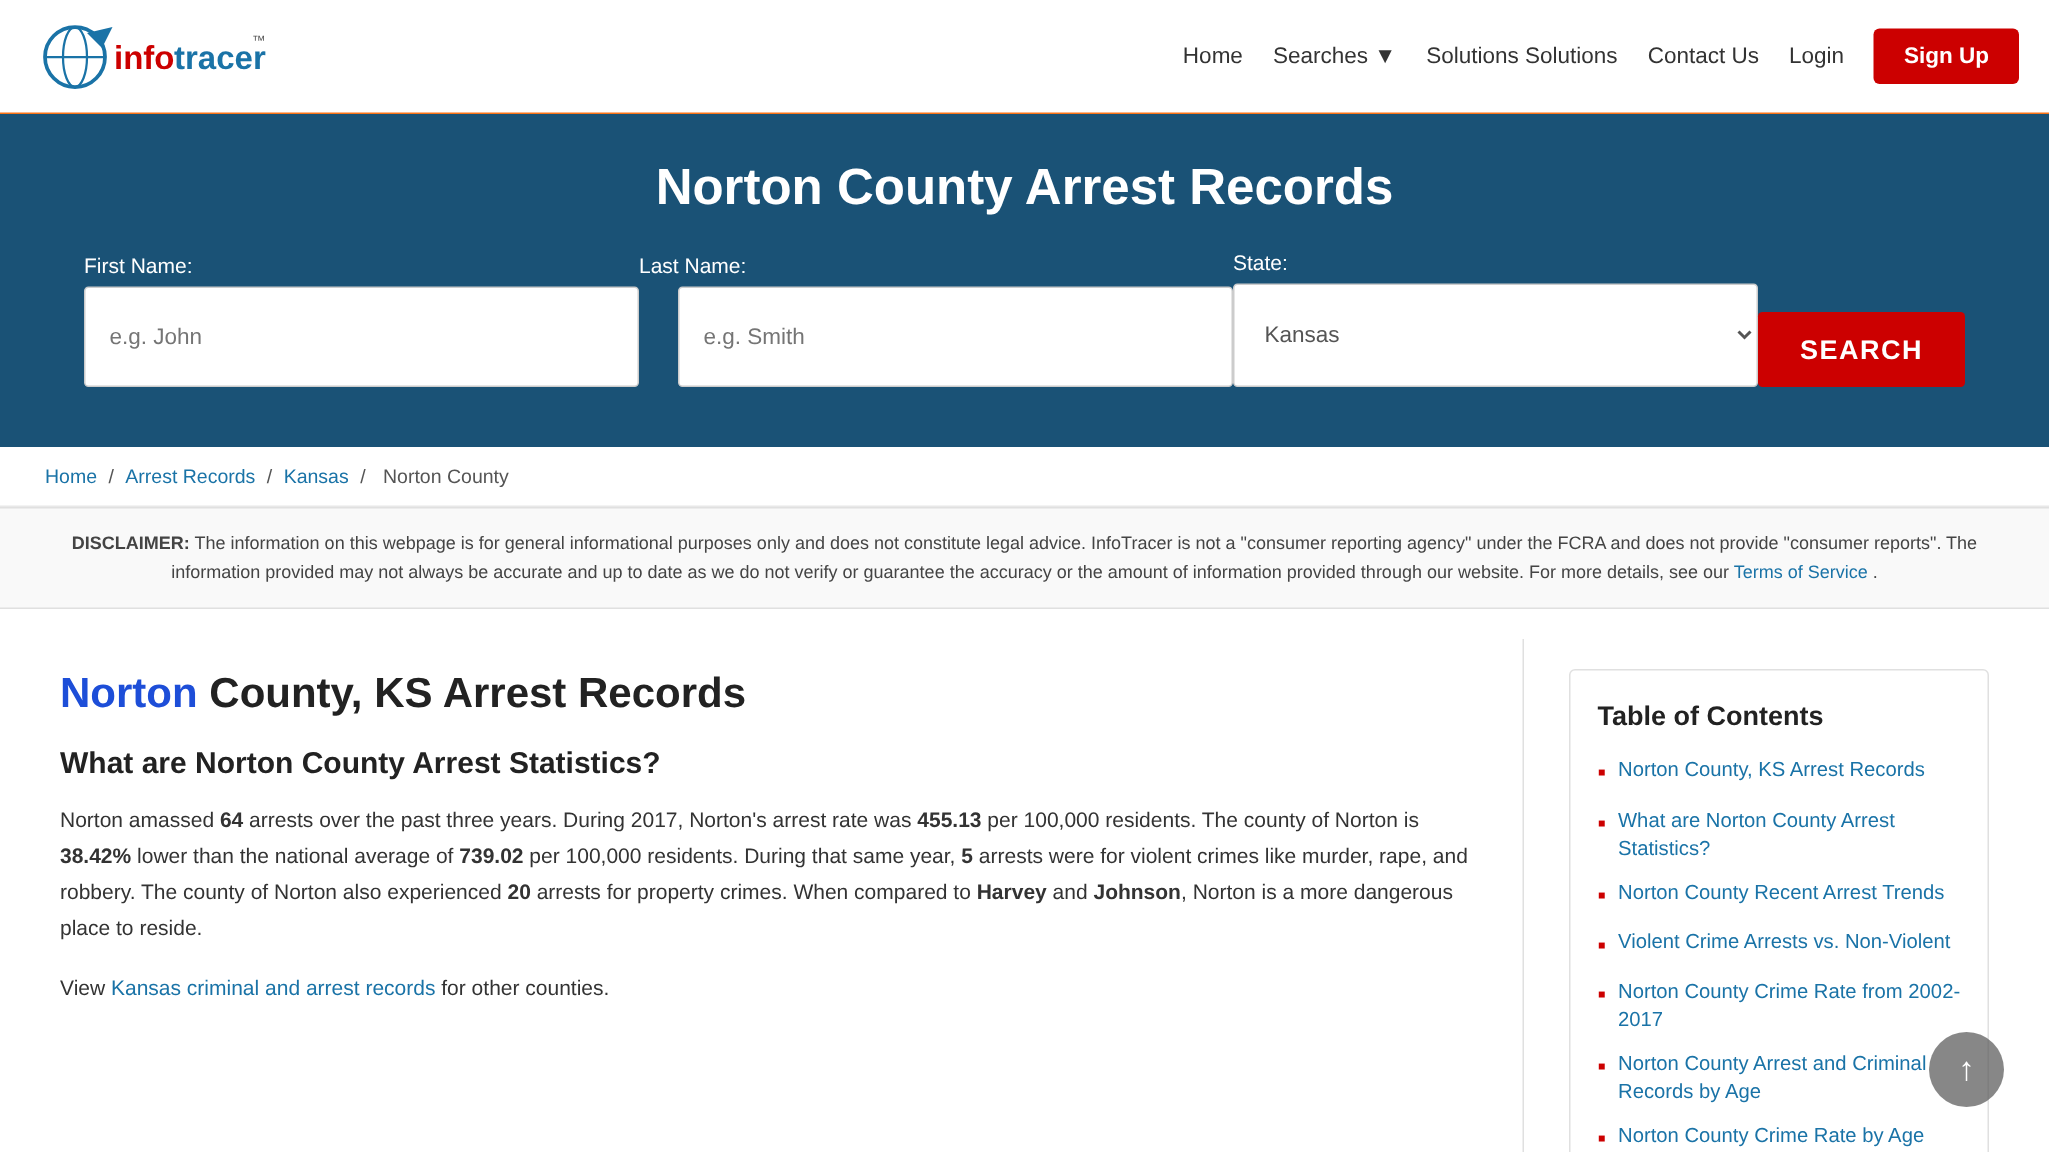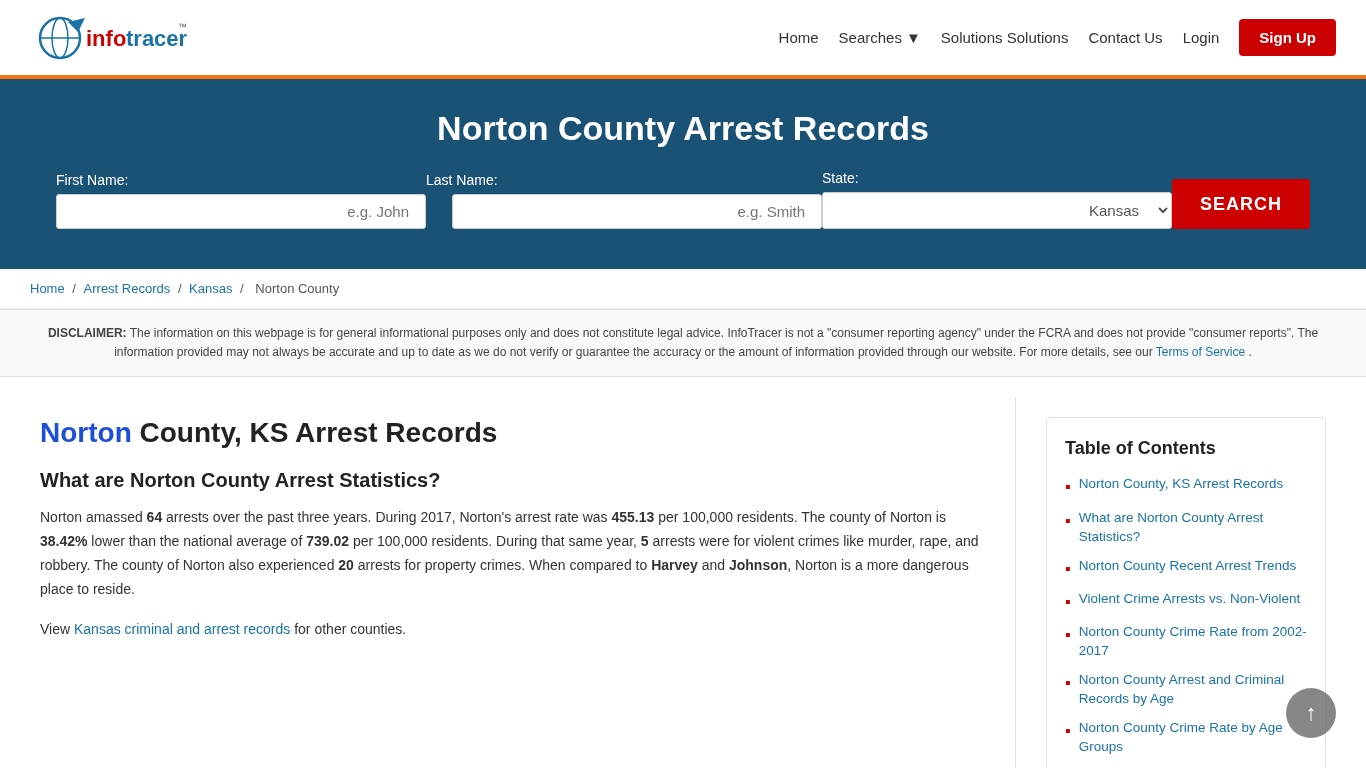--- a/index.html
+++ b/index.html
@@ -3,22 +3,22 @@
   <meta charset="utf-8">
   <style>
     * { margin: 0; padding: 0; box-sizing: border-box; }
     body { font-family: Arial, sans-serif; font-size: 14px; color: #333; background: #fff; }
 
     
     .header {
       display: flex;
       align-items: center;
       justify-content: space-between;
-      padding: 10px 30px;
-      border-bottom: 4px solid #f97316;
+      padding: 10px 20px;
+      border-bottom: 1px solid #f97316;
       background: #fff;
     }
     .logo-area {
       display: flex;
       align-items: center;
     }
     .nav {
       display: flex;
       align-items: center;
       gap: 20px;
@@ -71,28 +71,27 @@
       flex-direction: column;
       align-items: flex-start;
     }
     .form-group label {
       color: #fff;
       font-size: 14px;
       margin-bottom: 6px;
       font-weight: 500;
     }
     .form-group input, .form-group select {
-      padding: 8px 16px;
+      padding: 24px 16px;
       font-size: 15px;
       border: 1px solid #ccc;
       border-radius: 3px;
       outline: none;
       background: #fff;
       color: #555;
-      text-align: right;
     }
     .form-group.first-name input { width: 370px; }
     .form-group.last-name input { width: 370px; margin-left: 26px; }
     .form-group.state select { width: 350px; }
     .search-btn {
       background: #cc0000;
       color: #fff;
       font-size: 18px;
       font-weight: bold;
       border: none;

